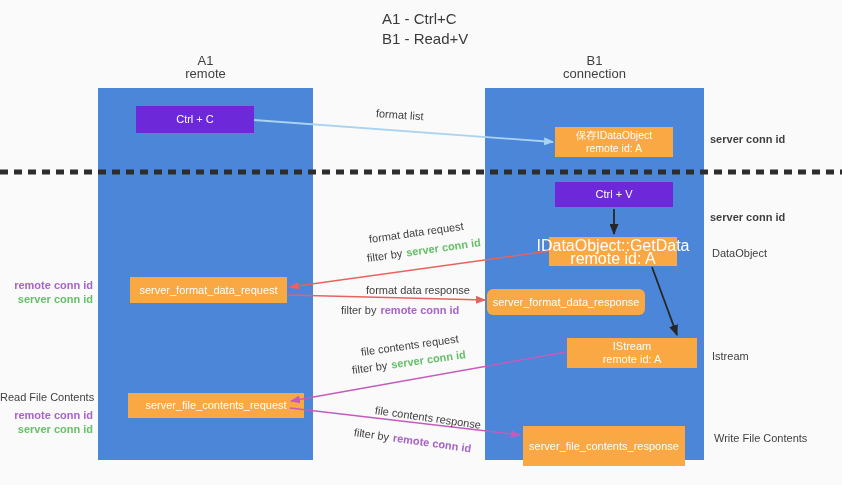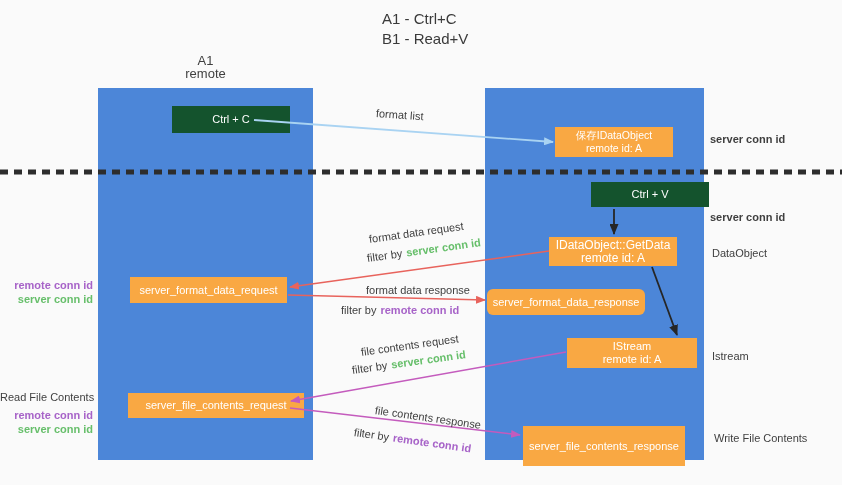--- a/index.html
+++ b/index.html
@@ -23,21 +23,21 @@
     position:absolute; top:88px; height:372px; background:#4c86d8;
   }
   .column.left  { left:98px;  width:215px; }
   .column.right { left:485px; width:219px; }
   .arrows { position:absolute; left:0; top:0; width:842px; height:485px; pointer-events:none; }
   .node {
     position:absolute; display:flex; flex-direction:column;
     align-items:center; justify-content:center;
     color:#ffffff; font-size:11px; line-height:13px; text-align:center;
   }
-  .node.green  { background:#14532d;margin-left:36px; }
+  .node.green  { background:#6d28d9; }
   .node.orange { background:#f9a843; }
   .alabel {
     position:absolute; font-size:11px; color:#3f3f3f; white-space:nowrap;
     transform-origin:left center;
   }
   .alabel span + span { margin-left:4px; }
   .rot-neg  { transform:rotate(-8deg); }
   .rot-pos  { transform:rotate(8deg); }
   .rot-sm   { transform:rotate(4deg); }
   .green-text  { color:#67bf6b; font-weight:bold; }
@@ -55,38 +55,42 @@
 
   <div class="title">
     <div>A1 - Ctrl+C</div>
     <div>B1 - Read+V</div>
   </div>
 
   <div class="col-header left">
     <div>A1</div>
     <div>remote</div>
   </div>
+  <div class="col-header right">
+    <div>B1</div>
+    <div>connection</div>
+  </div>
 
   <div class="column left"></div>
   <div class="column right"></div>
 
   <div class="node green" style="left:136px;top:106px;width:118px;height:27px;">
     <div>Ctrl + C</div>
   </div>
 
   <div class="node orange" style="left:555px;top:127px;width:118px;height:30px;font-size:10.5px;">
     <div>保存IDataObject</div>
     <div>remote id: A</div>
   </div>
 
   <div class="node green" style="left:555px;top:182px;width:118px;height:25px;">
     <div>Ctrl + V</div>
   </div>
 
-  <div class="node orange" style="left:549px;top:237px;width:128px;height:29px;font-size:12px;">
+  <div class="node orange" style="left:549px;top:237px;width:128px;height:29px;font-size:16px;">
     <div>IDataObject::GetData</div>
     <div>remote id: A</div>
   </div>
 
   <div class="node orange" style="left:130px;top:277px;width:157px;height:26px;">
     <div>server_format_data_request</div>
   </div>
 
   <div class="node orange" style="left:487px;top:289px;width:158px;height:26px;border-radius:6px;">
     <div>server_format_data_response</div>

